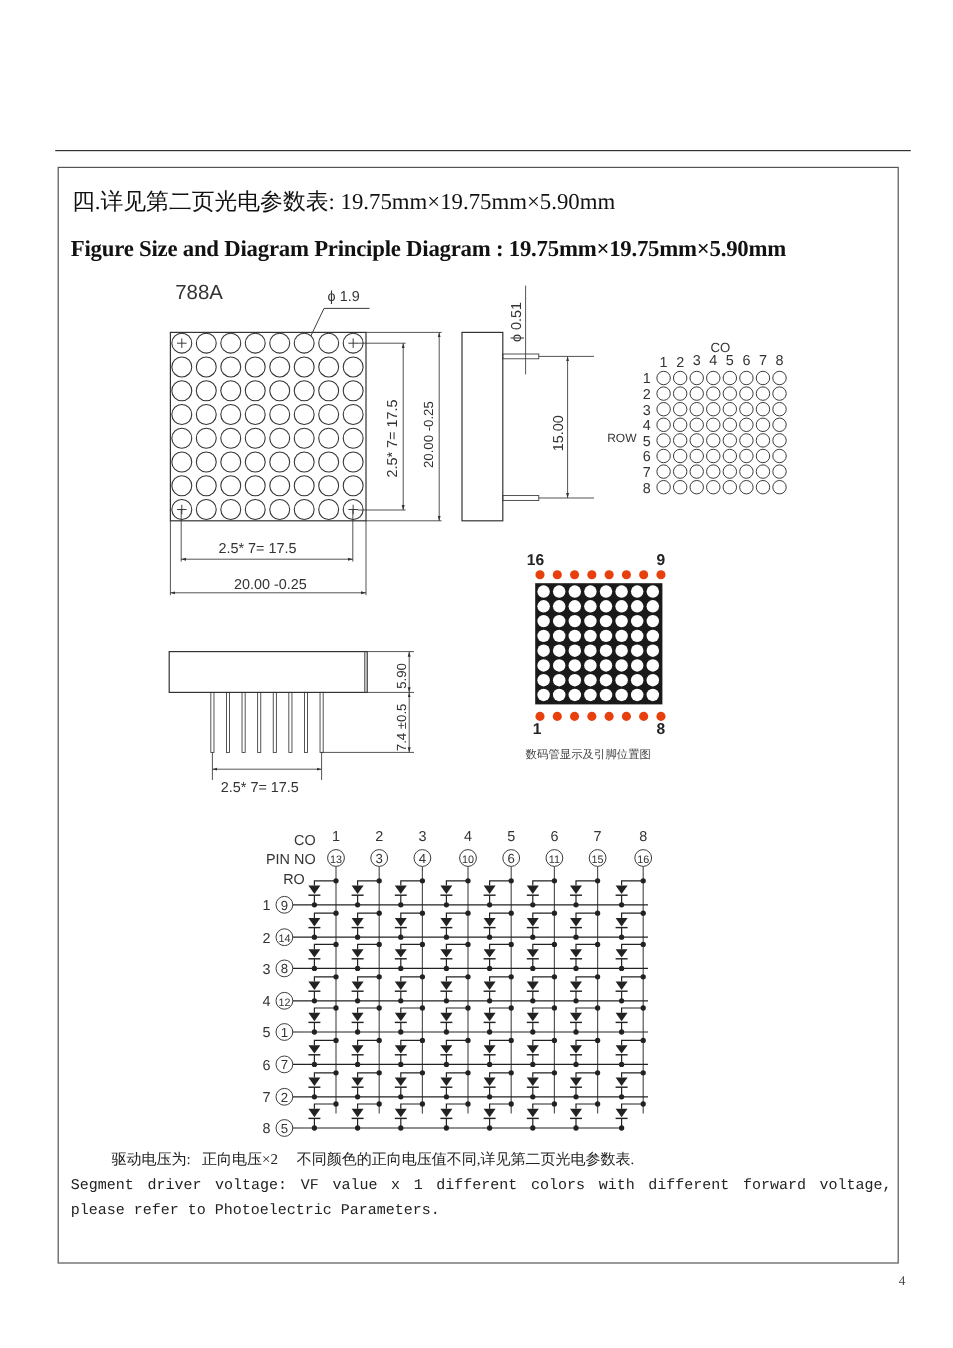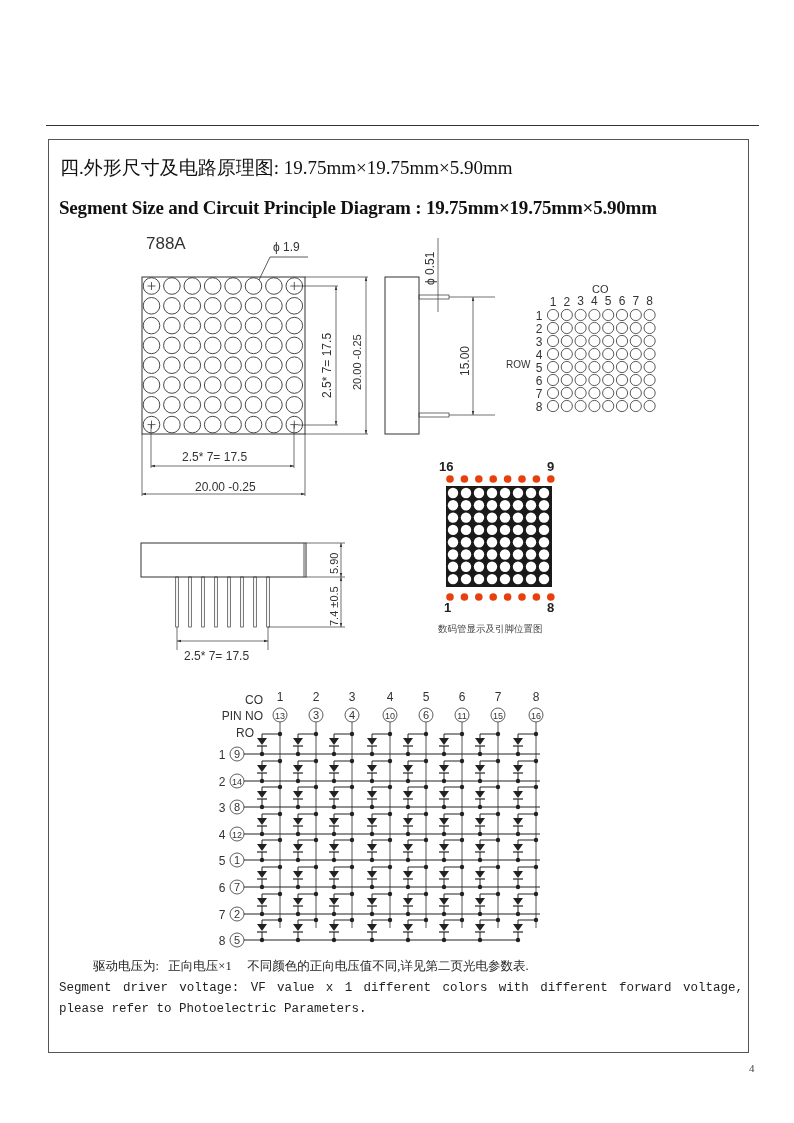--- a/index.html
+++ b/index.html
@@ -14,22 +14,22 @@
   .note-cn { position:absolute; left:93px; top:958px; font-family:"Liberation Serif", serif; font-size:12.5px; color:#222; white-space:pre; }
   .note-en { position:absolute; left:59px; top:978px; width:684px; font-family:Liberation Mono, monospace; font-size:12.5px; line-height:21px; color:#222; text-align:justify; }
   .page-num { position:absolute; left:749px; top:1062px; font-family:"Liberation Serif", serif; font-size:11px; color:#444; }
 </style>
 </head>
 <body>
 
 <div class="top-rule"></div>
 <div class="frame"></div>
 
-<div class="title-cn"><span>四.外形尺寸及电路原理图</span><b>: 19.75mm×19.75mm×5.90mm</b></div>
-<div class="title-en">Segment Size and Circuit Principle Diagram : 19.75mm×19.75mm×5.90mm</div>
+<div class="title-cn"><span>四.详见第二页光电参数表</span><b>: 19.75mm×19.75mm×5.90mm</b></div>
+<div class="title-en">Figure Size and Diagram Principle Diagram : 19.75mm×19.75mm×5.90mm</div>
 
 <svg class="drawing" width="794" height="1123" viewBox="0 0 794 1123">
   <defs>
     <marker id="arr" viewBox="0 0 10 10" refX="10" refY="5" markerWidth="6" markerHeight="6" orient="auto-start-reverse">
       <path d="M0,2 L10,5 L0,8 z" fill="#333"></path>
     </marker>
   </defs>
 
   <g>
     <text x="146" y="249" font-size="17" fill="#333">788A</text>
@@ -803,15 +803,15 @@
         <circle cx="536" cy="920" r="2.2" fill="#222"></circle>
         <polyline points="536,920 518,920 518,924" fill="none" stroke="#222" stroke-width="1"></polyline>
         <path d="M513,924 L523,924 L518,931 Z" fill="#222"></path>
         <line x1="513" y1="932" x2="523" y2="932" stroke="#222" stroke-width="1.2"></line>
         <line x1="518" y1="932" x2="518" y2="940" stroke="#222" stroke-width="1"></line>
         <circle cx="518" cy="940" r="2.2" fill="#222"></circle>
       </g>
   </g>
 </svg>
 
-<div class="note-cn">驱动电压为:   正向电压×1     不同颜色的正向电压值不同,详见第二页光电参数表.</div>
+<div class="note-cn">驱动电压为:   正向电压×2     不同颜色的正向电压值不同,详见第二页光电参数表.</div>
 <div class="note-en">Segment driver voltage: VF value x 1   different colors with different forward voltage, please refer to Photoelectric Parameters.</div>
 <div class="page-num">4</div>
 
 </body></html>

